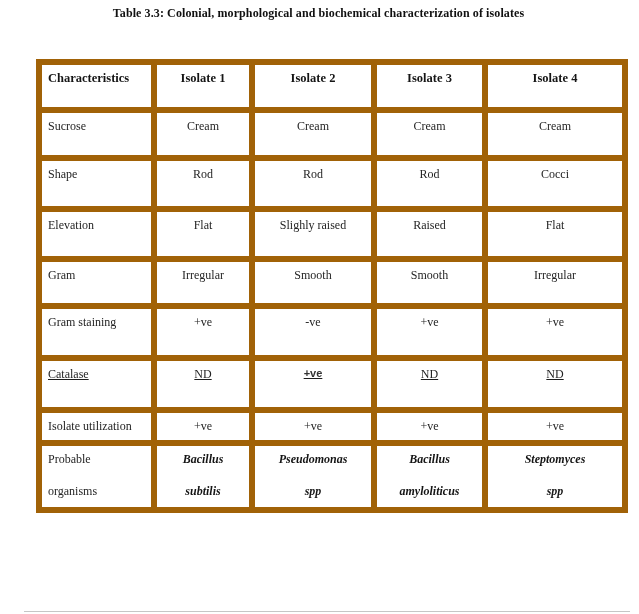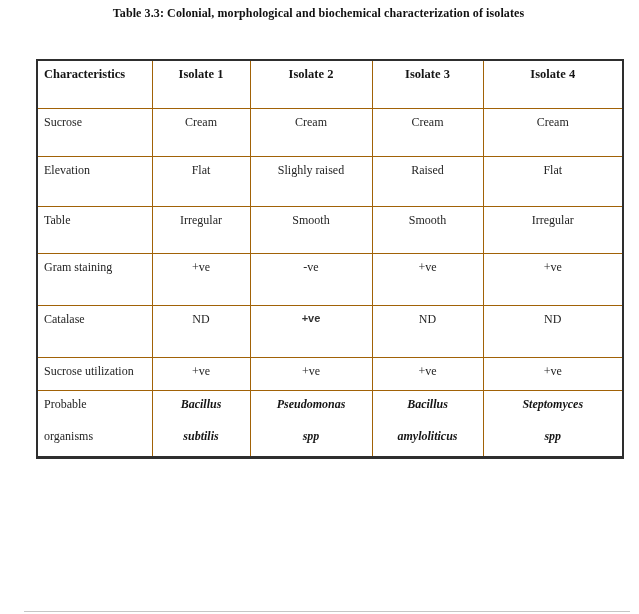--- a/index.html
+++ b/index.html
@@ -28,21 +28,21 @@
     left: 36px;
     top: 59px;
     width: 586px;
     border-collapse: collapse;
     table-layout: fixed;
     border: 2px solid #2e2e2e;
     border-bottom-width: 3px;
     background: #ffffff;
   }
   .char-table th, .char-table td {
-    border: 1px solid #a16207;
+    border: 6px solid #a16207;
     vertical-align: top;
     font-size: 12px;
     padding: 6px 3px 0 3px;
     text-align: center;
     color: #242424;
     overflow: hidden;
     margin-top: 29px;
   }
   .char-table th { font-weight: bold; color: #151515; font-size: 12.5px; }
   .char-table th.first, .char-table td.first {
@@ -50,21 +50,21 @@
     padding-left: 6px;
     padding-right: 2px;
   }
   
   tr.r-header  { height: 48px; }
   tr.r-colour  { height: 48px; }
   tr.r-shape   { height: 51px; }
   tr.r-elev    { height: 50px; }
   tr.r-edges   { height: 47px; }
   tr.r-gram    { height: 52px; }
-  tr.r-cat     { height: 52px; }
+  tr.r-cat     { height: 52px; text-decoration: underline; }
   tr.r-citrate { height: 33px; }
   tr.r-lactose { height: 65px; }
   tr.r-sucrose { height: 32px; }
   tr.r-org     { height: 67px; padding-left: 42px; }
   
   tr.r-lactose td { border-bottom-style: none; }
   tr.r-sucrose td { border-top-style: none; }
   
   td.alt-font {
     font-family: "Liberation Sans", sans-serif;
@@ -110,31 +110,38 @@
       </tr>
 
       <tr class="r-colour">
         <td class="first">Sucrose</td>
         <td>Cream</td>
         <td>Cream</td>
         <td>Cream</td>
         <td>Cream</td>
       </tr>
 
+      <tr class="r-shape">
+        <td class="first">Shape</td>
+        <td>Rod</td>
+        <td>Rod</td>
+        <td>Rod</td>
+        <td>Cocci</td>
+      </tr>
 
       <tr class="r-elev">
         <td class="first">Elevation</td>
         <td>Flat</td>
         <td>Slighly raised</td>
         <td>Raised</td>
         <td>Flat</td>
       </tr>
 
       <tr class="r-edges">
-        <td class="first">Table</td>
+        <td class="first">Gram</td>
         <td>Irregular</td>
         <td>Smooth</td>
         <td>Smooth</td>
         <td>Irregular</td>
       </tr>
 
       <tr class="r-gram">
         <td class="first">Gram staining</td>
         <td>+ve</td>
         <td>-ve</td>
@@ -144,21 +151,21 @@
 
       <tr class="r-cat">
         <td class="first">Catalase</td>
         <td>ND</td>
         <td class="alt-font">+ve</td>
         <td>ND</td>
         <td>ND</td>
       </tr>
 
       <tr class="r-citrate">
-        <td class="first">Sucrose utilization</td>
+        <td class="first">Isolate utilization</td>
         <td>+ve</td>
         <td>+ve</td>
         <td>+ve</td>
         <td>+ve</td>
       </tr>
 
 
 
       <tr class="r-org">
         <td class="first">

